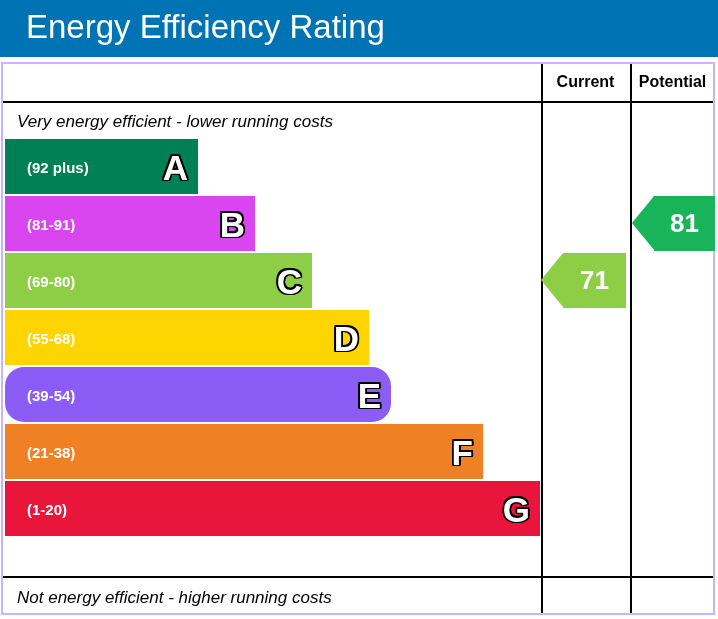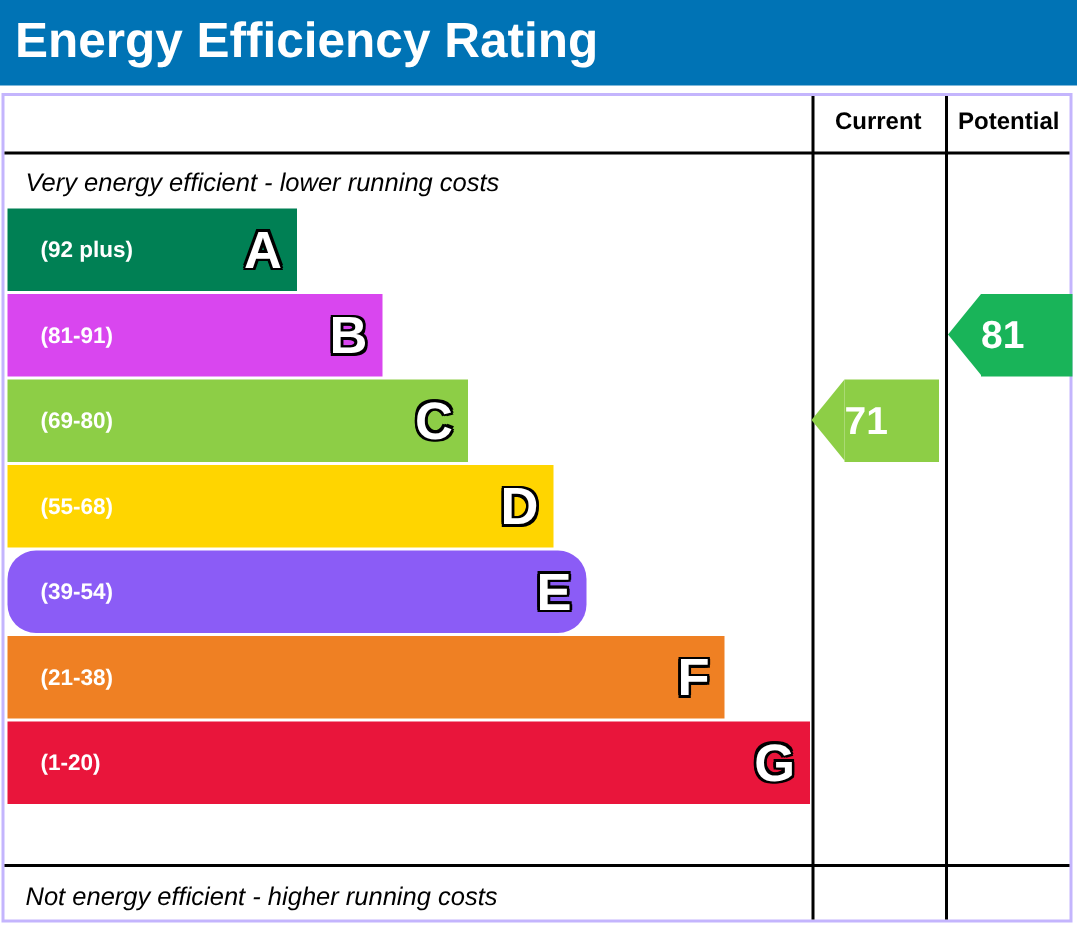--- a/index.html
+++ b/index.html
@@ -23,24 +23,24 @@
   .title-bar {
     position: absolute;
     left: 0;
     top: 0;
     width: 718px;
     height: 57px;
     background: #0073b5;
   }
   .title-bar .title-text {
     position: absolute;
-    left: 10px;
+    left: 26px;
     top: 8px;
     font-size: 33px;
-    font-weight: bold;
+    font-weight: normal;
     color: #ffffff;
     letter-spacing: 0px;
     white-space: nowrap;
   }
 
   
   .table {
     position: absolute;
     left: 1px;
     top: 62px;
@@ -160,20 +160,21 @@
     border-right-width: 22px;
     border-right-style: solid;
   }
   .marker .value {
     position: absolute;
     left: 22px;
     top: 0;
     right: 0;
     height: 55px;
     line-height: 55px;
+    text-align: center;
     font-size: 26px;
     font-weight: bold;
     color: #ffffff;
   }
 </style>
 </head>
 <body>
 
 <div id="epc">
 

